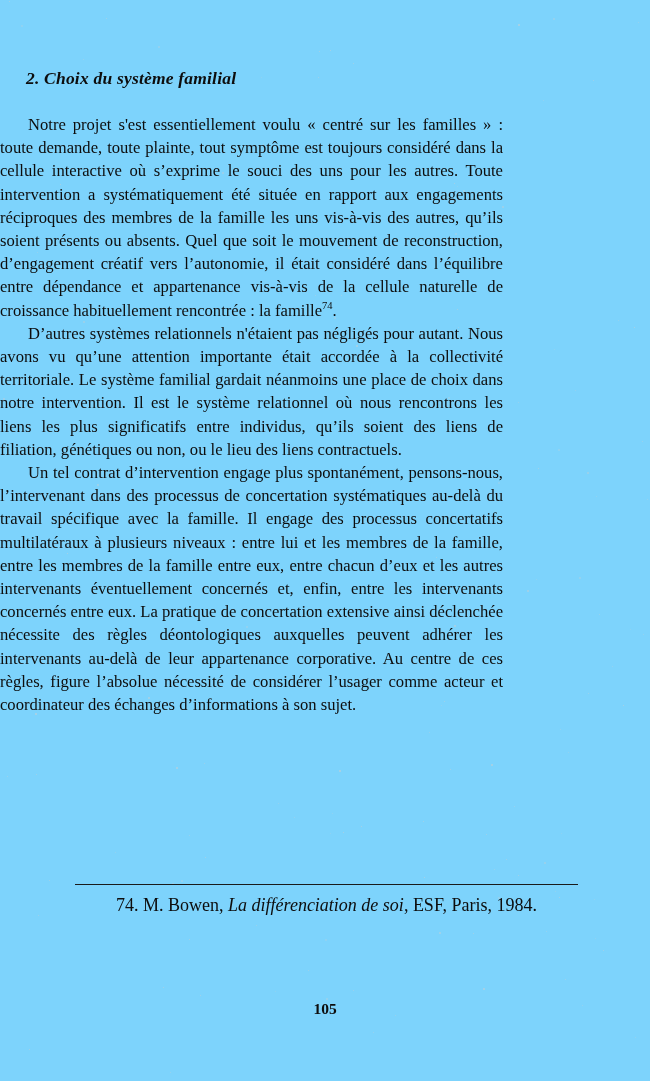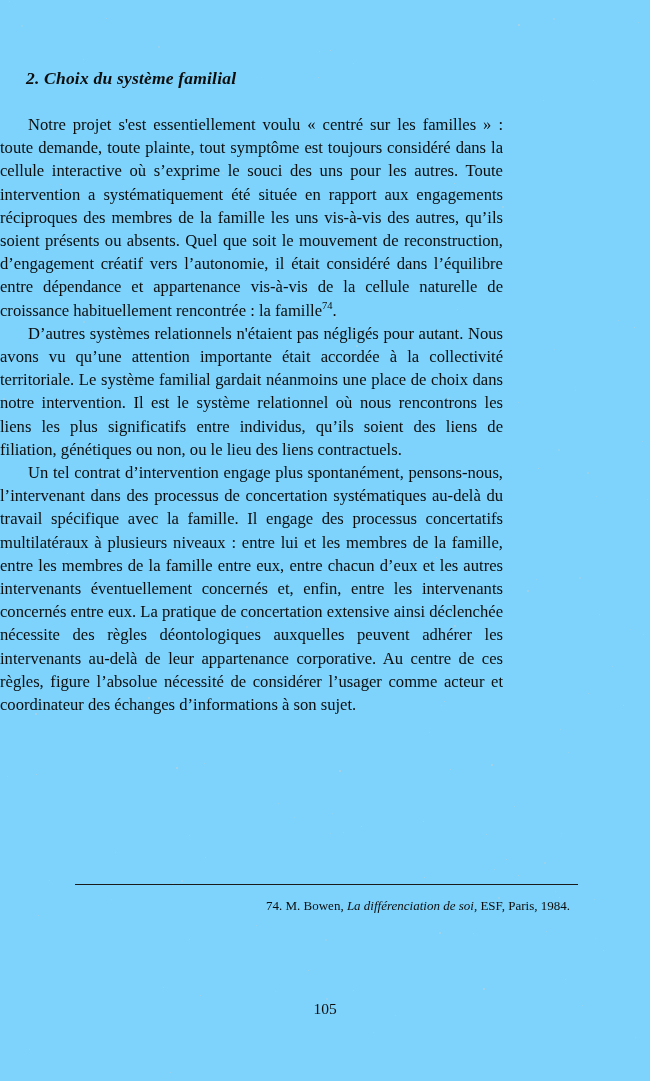--- a/index.html
+++ b/index.html
@@ -73,36 +73,37 @@
     top: 884px;
     width: 503px;
   }
   .footnote-rule {
     width: 503px;
     height: 1px;
     background: #1a1a1a;
     margin: 0 0 12px 0;
   }
   .footnote-text {
-    margin: 8px;
-    font-size: 13px;
+    margin: 0;
+    font-size: 18px;
     line-height: 17px;
-    text-align: right;
+    text-align: center;
   }
   .footnote-text i {
     font-style: italic;
   }
 
   .folio {
     position: absolute;
     top: 1000px;
     left: 0;
     width: 650px;
     text-align: center;
     font-size: 15.5px;
+    font-weight: bold;
   }
 </style>
 </head>
 <body>
 
 <div class="page">
 
   <div id="speckle-layer">
       <div class="speckle" style="left: 157.915px; top: 46.0852px; width: 2px; height: 2px; opacity: 0.37;"></div>
       <div class="speckle" style="left: 352.831px; top: 63.3037px; width: 1px; height: 1px; opacity: 0.54;"></div>

